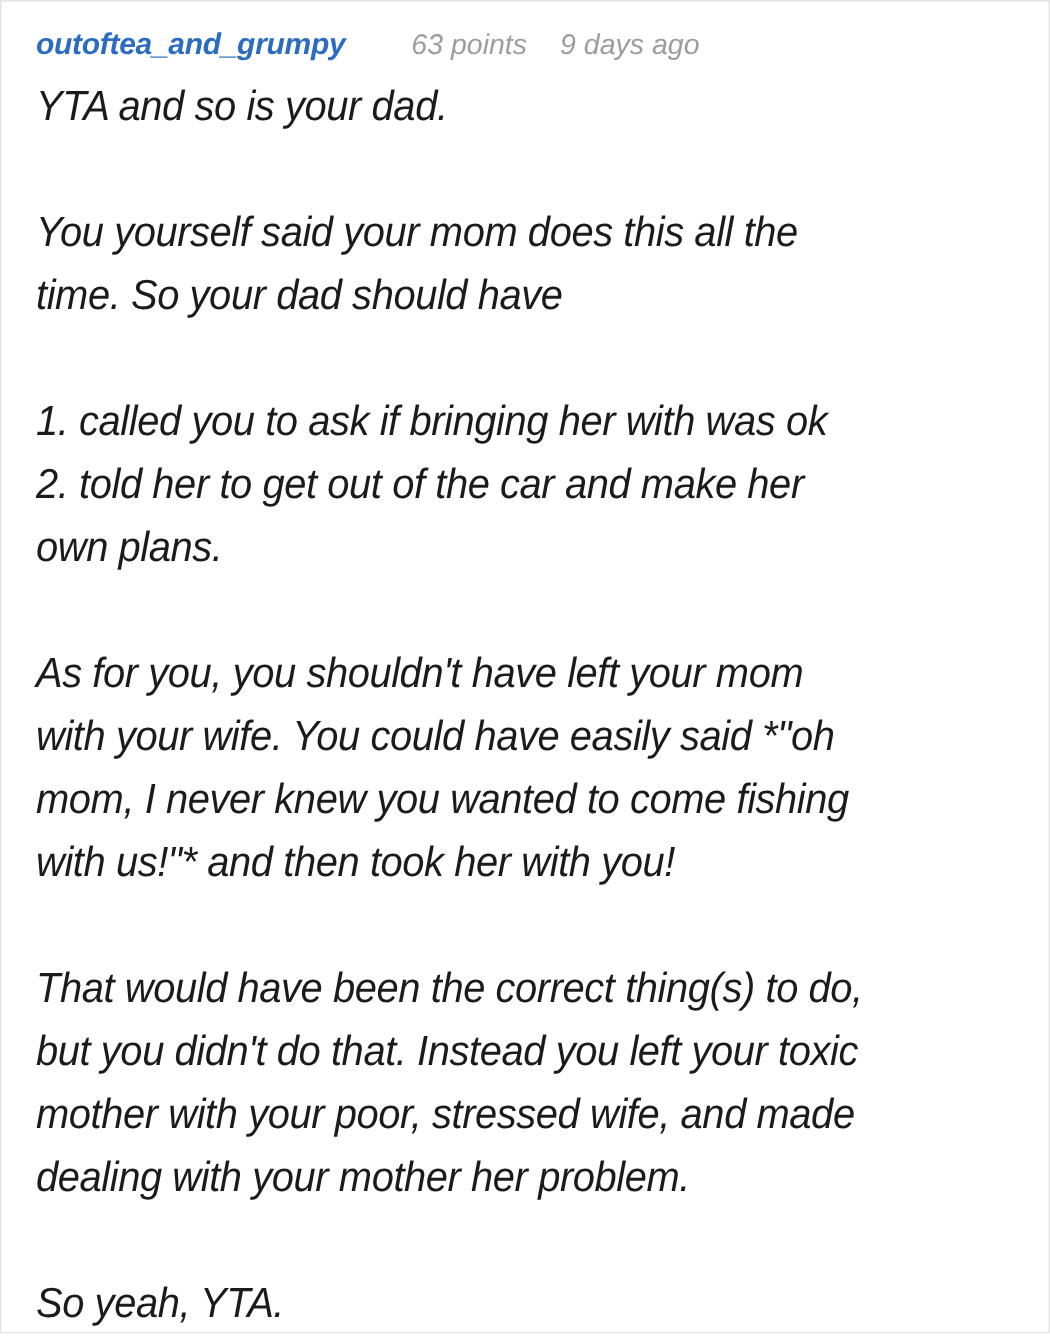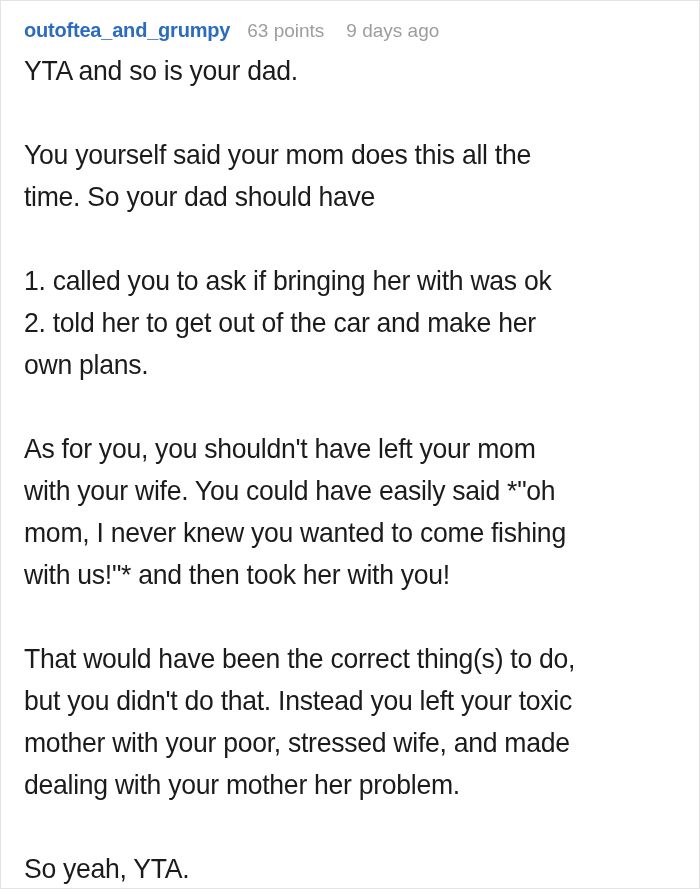--- a/index.html
+++ b/index.html
@@ -17,41 +17,42 @@
     width: 700px;
   }
   .card {
     width: 700px;
     height: 889px;
     border: 1px solid var(--border);
     background: var(--background);
     padding: 14px 24px 0 23px;
     font-family: "Liberation Sans", "DejaVu Sans", sans-serif;
     overflow: hidden;
+    font-style: italic;
   }
   .comment-header {
     display: flex;
     align-items: baseline;
     line-height: 30px;
     white-space: nowrap;
   }
   .author {
     color: var(--username);
     font-weight: 700;
     font-size: 20px;
     letter-spacing: -0.2px;
     text-decoration: none;
     cursor: pointer;
   }
   .meta {
     color: var(--meta);
     font-size: 19px;
     font-weight: 400;
   }
-  .points { margin-left: 17px; }
+  .points { margin-left: 44px; }
   .time { margin-left: 22px; }
   .comment-body {
     margin-top: 4px;
     width: 690px;
     transform: scaleX(0.95);
     transform-origin: 0 0;
     color: var(--text);
     font-size: 28px;
     line-height: 42px;
     letter-spacing: -0.3px;

